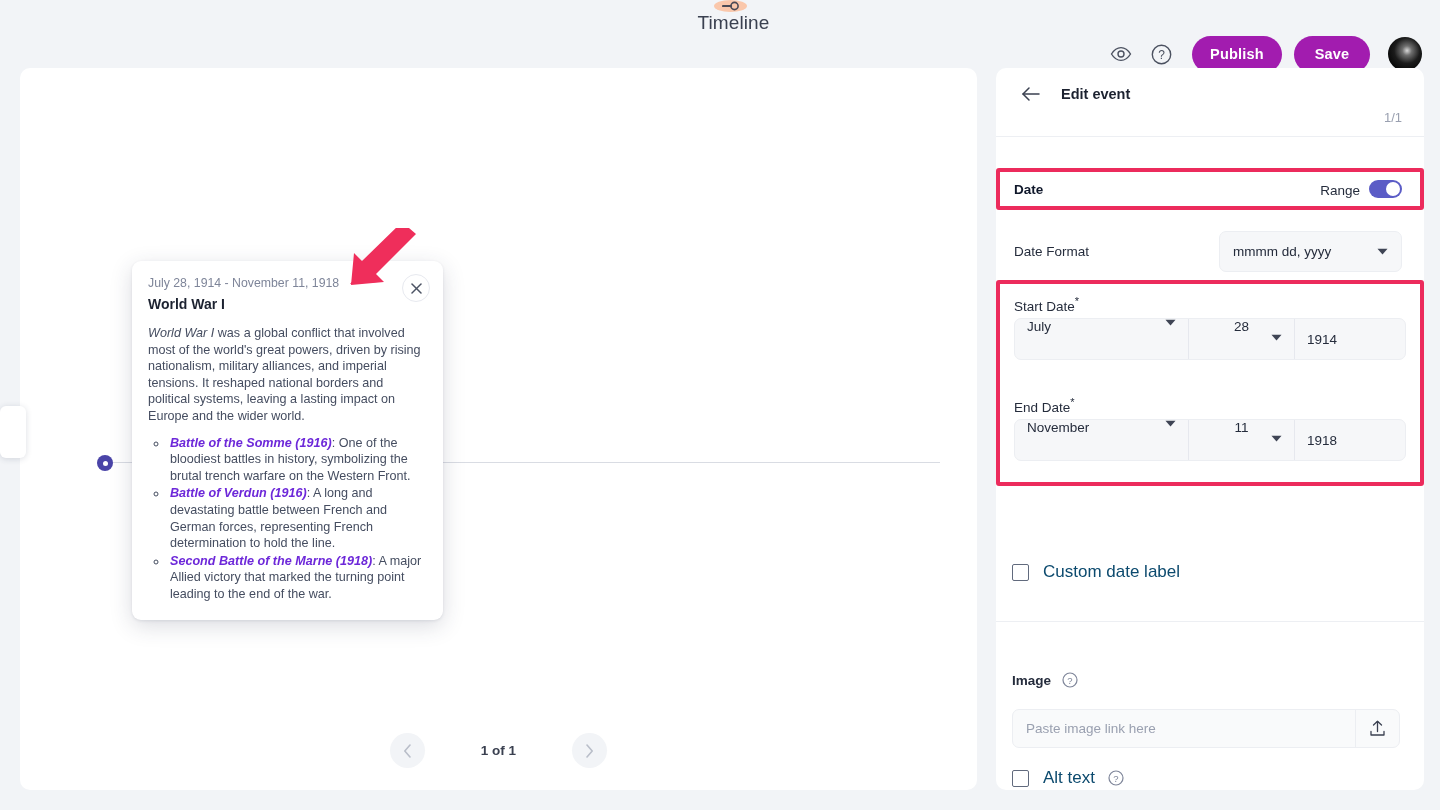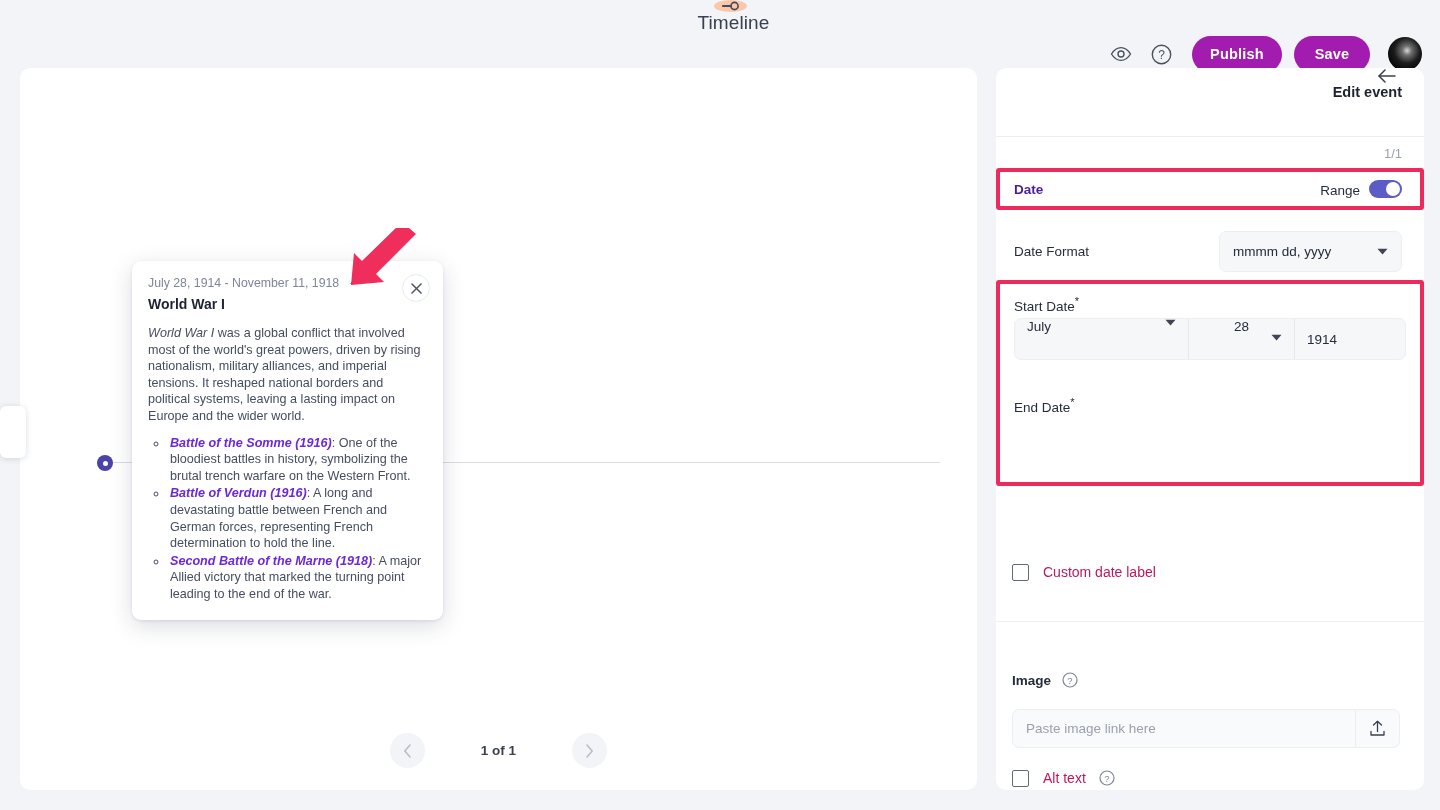--- a/index.html
+++ b/index.html
@@ -108,38 +108,37 @@
     cursor: pointer;
   }
   #pager-label { font-size: 13.5px; font-weight: bold; color: #3a4050; }
 
   
   #panel {
     position: absolute; left: 996px; top: 68px; width: 428px; height: 722px;
     background: #fff; border-radius: 10px; overflow: hidden;
   }
   #panel-header {
-    height: 69px; display: flex; align-items: flex-end; padding: 0 22px 16px 20px;
+    height: 69px; display: flex; align-items: center; padding: 0 22px 16px 20px;
     border-bottom: 1px solid #edeff3;
-    flex-direction: column;
   }
   #panel-back { width: 30px; height: 30px; display:flex; align-items:center; justify-content:center; cursor: pointer; }
   #panel-title { margin-left: 15px; font-size: 14.5px; font-weight: bold; color: #1c2230; }
   #panel-count { margin-left: auto; font-size: 13px; color: #9aa0b0; margin-top: 46px; }
 
   .hl-box {
     position: absolute; border: 4px solid #ec2b5c; border-radius: 3px;
   }
   #hl-date  { left: 0px;  top: 100px; width: 428px; height: 42px; }
   #hl-dates { left: 0px;  top: 212px; width: 428px; height: 206px; }
 
   .row { position: absolute; left: 0; width: 428px; }
 
   #date-row { top: 103px; height: 36px; display: flex; align-items: center; padding: 0 22px 0 18px; }
-  #date-label { font-size: 13.5px; font-weight: bold; color: #4c1d95; }
+  #date-label { font-size: 13.5px; font-weight: bold; color: #0f172a; }
   #range-wrap { margin-left: auto; display: flex; align-items: flex-end; gap: 9px; }
   #range-label { font-size: 13.5px; color: #252c3c; }
   #range-toggle {
     width: 33px; height: 18px; border-radius: 9px; background: #5b5cc6;
     position: relative; cursor: pointer;
   }
   #range-toggle::after {
     content: ""; position: absolute; right: 2px; top: 2px;
     width: 14px; height: 14px; border-radius: 50%; background: #fff;
   }
@@ -173,21 +172,21 @@
               border-right: 1px solid #e6e8ee; cursor: pointer; flex-direction: column; }
   .dg-year  { flex: 1; display: flex; align-items: center; padding: 0 12px; cursor: text; }
   .dg-text  { font-size: 13.5px; color: #252c3c; }
   .caret { margin-left: auto; }
 
   #custom-date-row { top: 492px; height: 24px; display: flex; align-items: center; padding-left: 16px; }
   .cbox {
     width: 17px; height: 17px; border: 1.6px solid #616a7d; border-radius: 2px;
     background: #fff; cursor: pointer; flex: none;
   }
-  .crow-label { margin-left: 14px; font-size: 14px; color: #be185d; }
+  .crow-label { margin-left: 14px; font-size: 17px; color: #0c4a6e; }
 
   #panel-divider { position: absolute; left: 0; top: 553px; width: 428px; height: 1px; background: #edeff3; }
 
   #image-row { top: 601px; height: 22px; display: flex; align-items: center; padding-left: 16px; gap: 11px; }
   #image-label { font-size: 13.5px; font-weight: bold; color: #252c3c; }
 
   #image-input-wrap {
     position: absolute; left: 16px; top: 641px; width: 388px; height: 39px;
     background: #f9fafb; border: 1px solid #eceef2; border-radius: 7px;
     display: flex; align-items: stretch; overflow: hidden;
@@ -341,20 +340,37 @@
       </svg>
     </div>
     <div class="dg-year">
       <span class="dg-text">1914</span>
     </div>
   </div>
 
   <div class="field-label" id="end-label">
     <span>End Date</span><sup>*</sup>
   </div>
+  <div class="date-group" id="end-group">
+    <div class="dg-month">
+      <span class="dg-text">November</span>
+      <svg class="caret" width="11" height="7" viewBox="0 0 11 7">
+        <polygon points="0.5,0.8 10.5,0.8 5.5,6.4" fill="#3f4555"></polygon>
+      </svg>
+    </div>
+    <div class="dg-day">
+      <span class="dg-text">11</span>
+      <svg class="caret" width="11" height="7" viewBox="0 0 11 7">
+        <polygon points="0.5,0.8 10.5,0.8 5.5,6.4" fill="#3f4555"></polygon>
+      </svg>
+    </div>
+    <div class="dg-year">
+      <span class="dg-text">1918</span>
+    </div>
+  </div>
 
   <div class="row" id="custom-date-row">
     <span class="cbox"></span>
     <span class="crow-label">Custom date label</span>
   </div>
 
   <div id="panel-divider"></div>
 
   <div class="row" id="image-row">
     <span id="image-label">Image</span>

